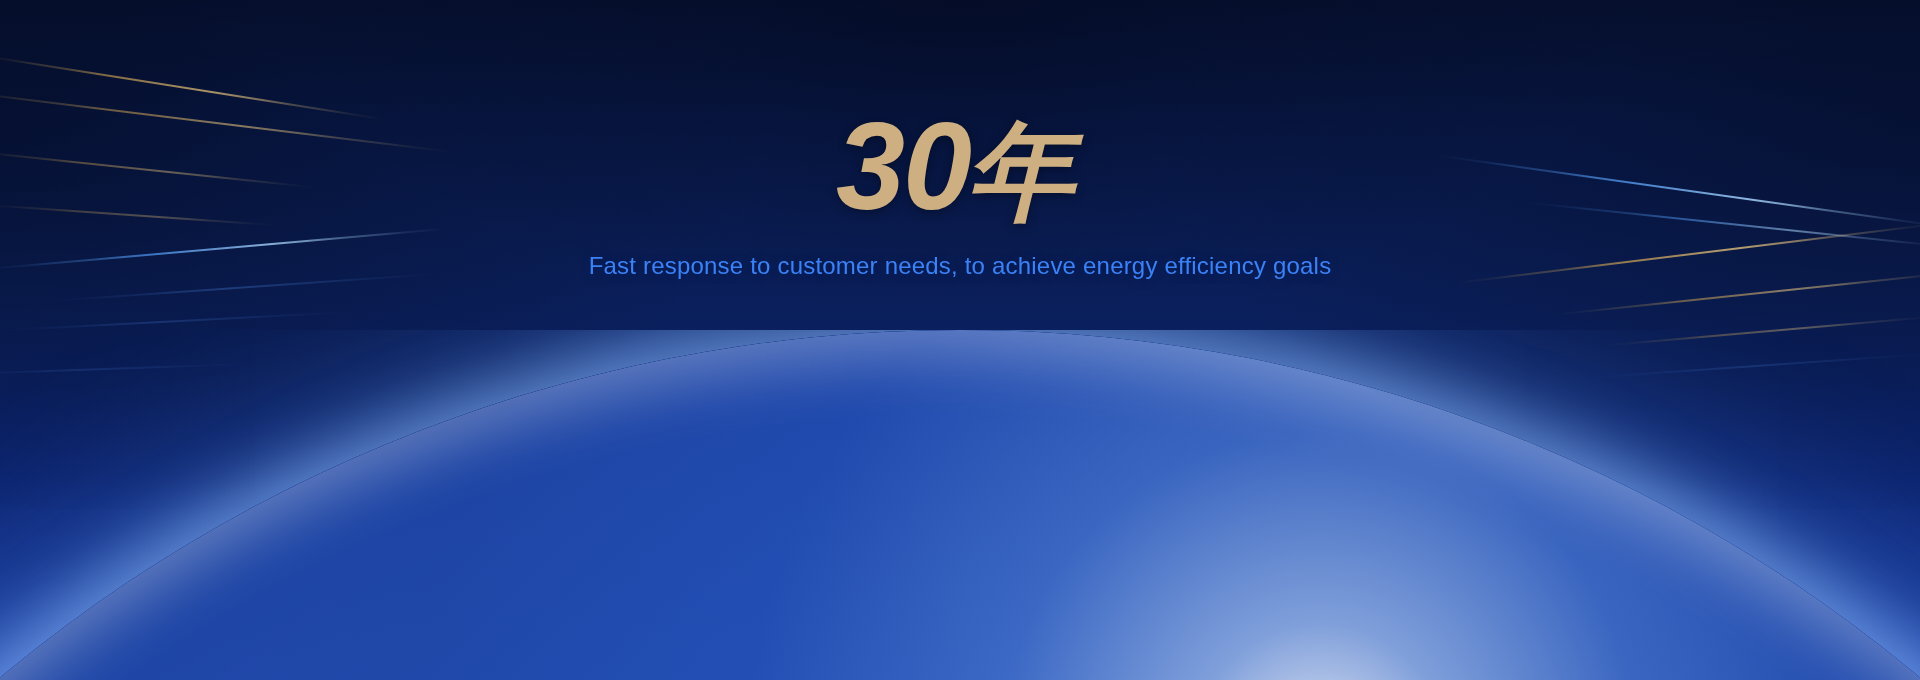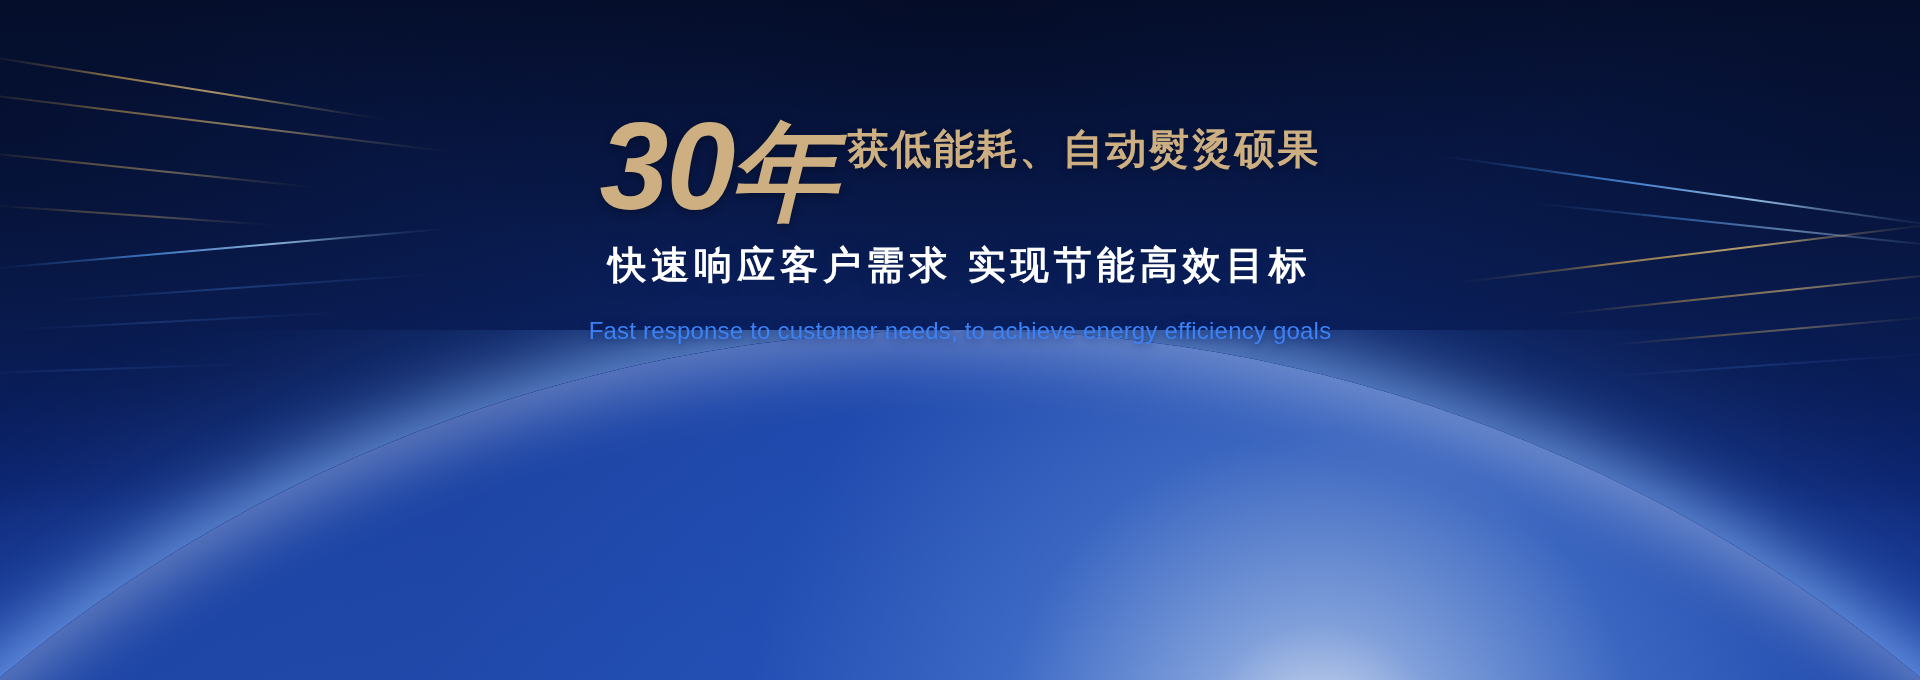--- a/index.html
+++ b/index.html
@@ -218,22 +218,20 @@
   </div>
 
   <div class="content">
 
     <div class="headline-row">
       <div class="num-unit">
         <span class="big-number">30</span>
         <span class="unit-char">年</span>
       </div>
       <div class="gold-lines">
-        <div class="gold-line">获低能耗、自动熨烫硕果</div>
       </div>
     </div>
 
-    <div class="white-line">快速响应客户需求  实现节能高效目标</div>
     <div class="eng-line">Fast response to customer needs, to achieve energy efficiency goals</div>
 
   </div>
 
 </div>
 
 </body></html>

